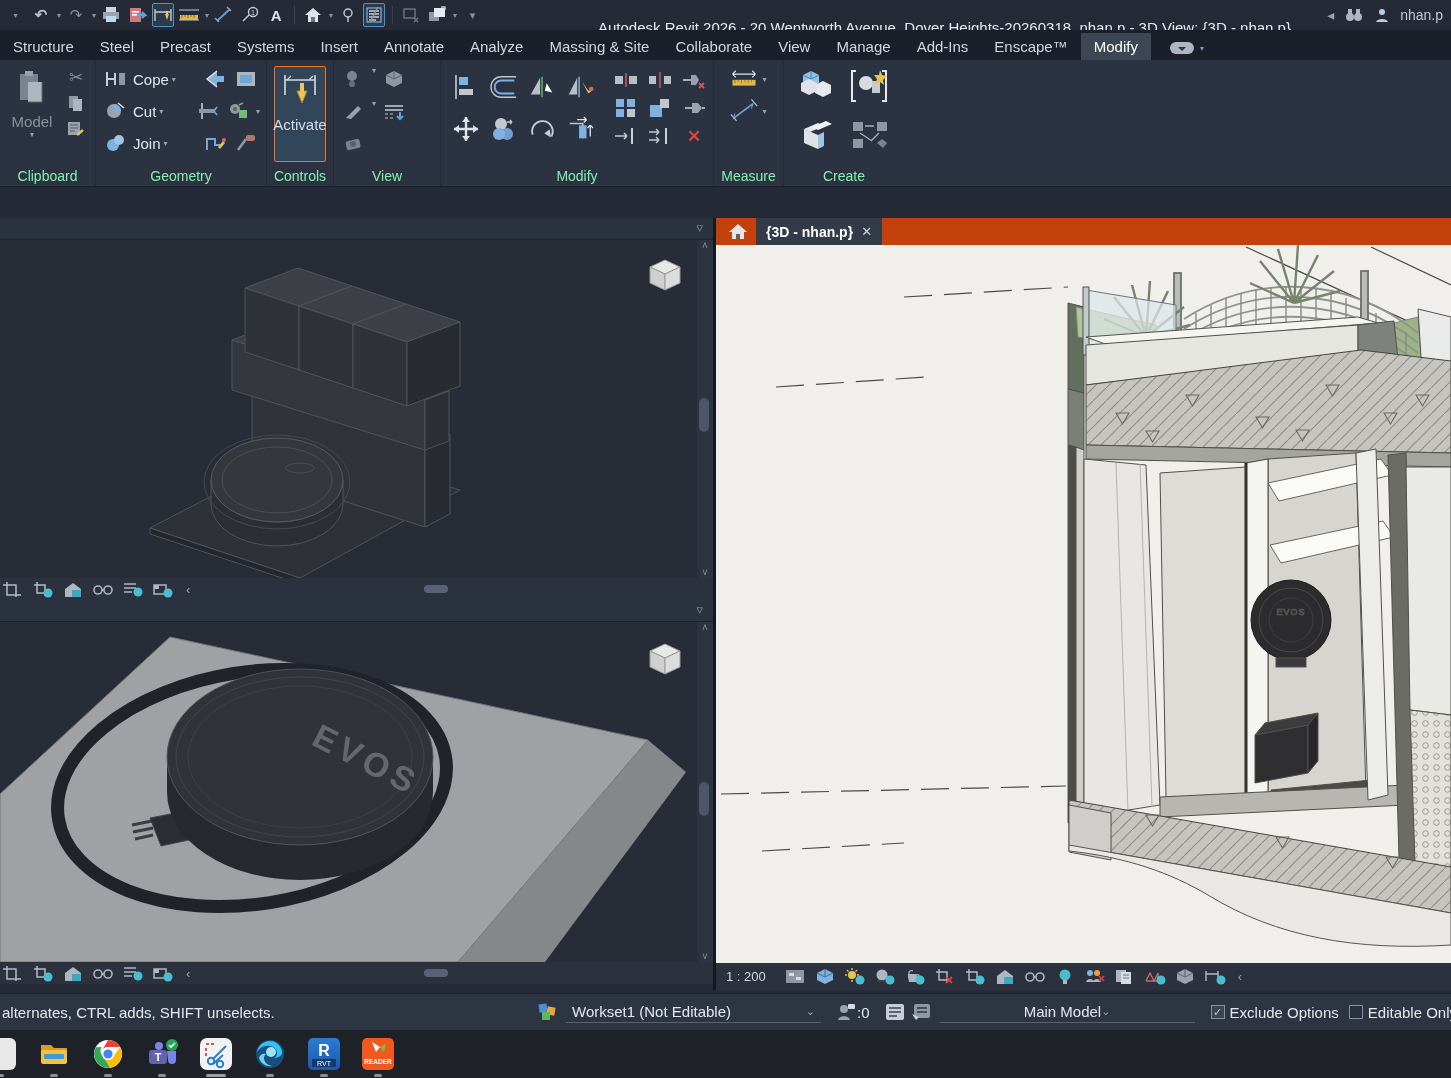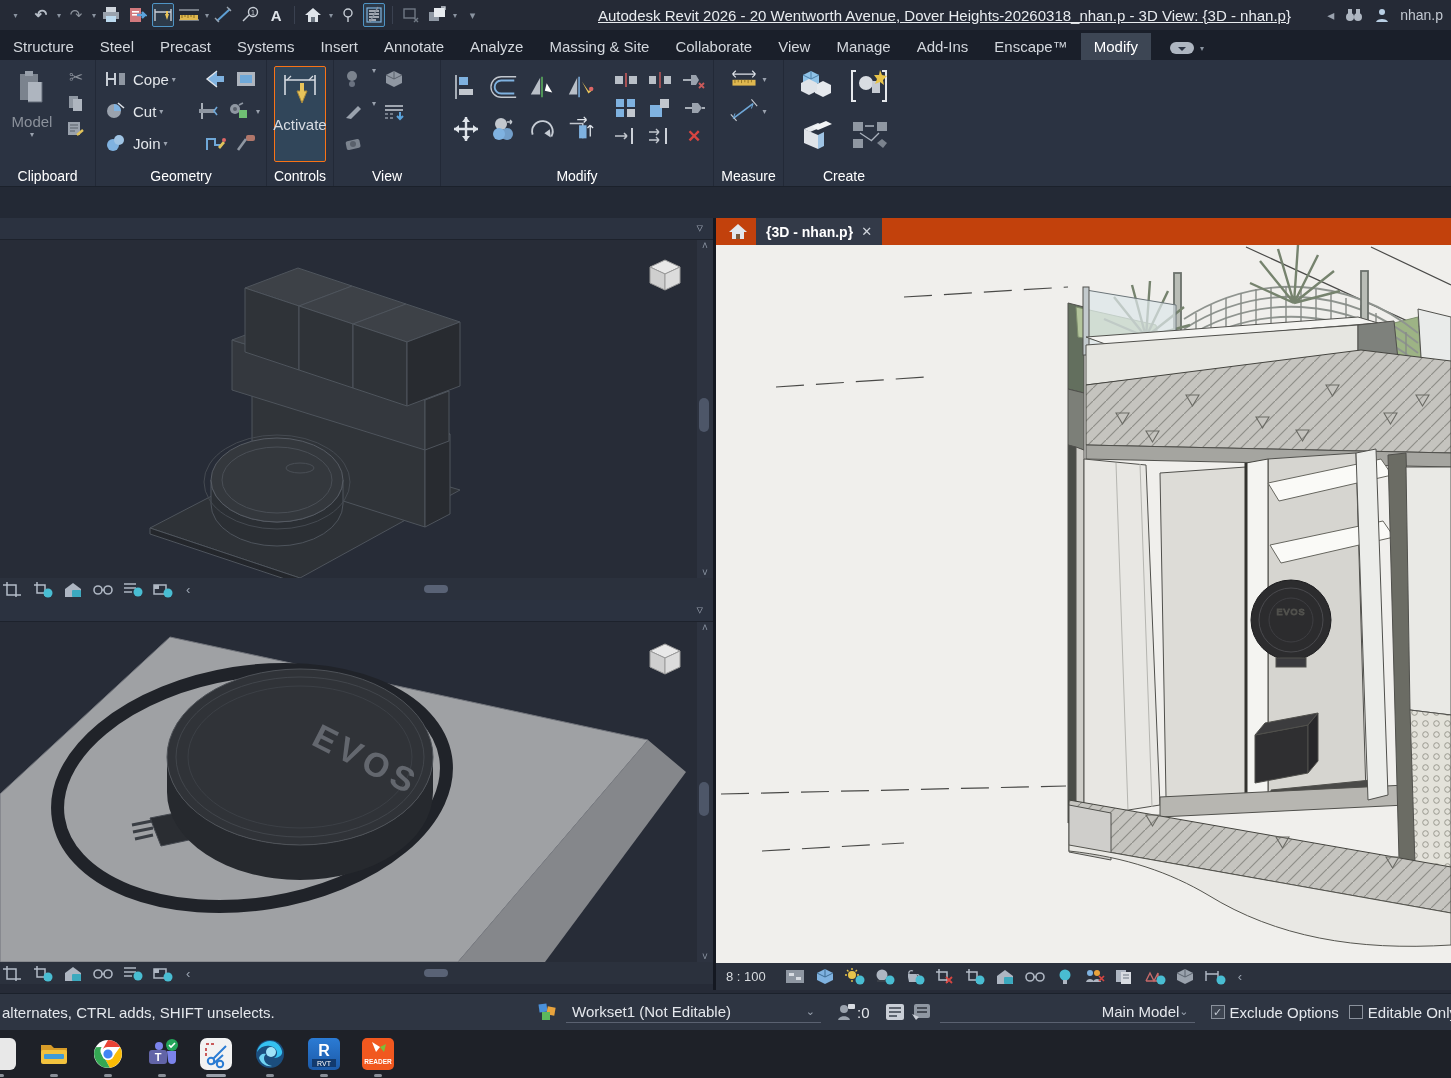--- a/index.html
+++ b/index.html
@@ -6,31 +6,31 @@
   *{box-sizing:border-box;font-family:"Liberation Sans",sans-serif;}
   #app{position:relative;width:1451px;height:1078px;background:#262b37;overflow:hidden;color:#d8dce2;}
   .abs{position:absolute;}
   
   .titlebar{left:0;top:0;width:1451px;height:30px;background:#252a36;display:flex;align-items:center;font-size:15px;}
   .qat{display:flex;align-items:center;gap:4px;padding-left:4px;height:100%;}
   .qbtn{display:flex;align-items:center;justify-content:center;min-width:22px;height:24px;color:#aab2bd;font-size:15px;border-radius:2px;}
   .qbtn.on{border:1px solid #4f94c4;background:#2d3a49;}
   .qsep{width:1px;height:18px;background:#3a4150;margin:0 3px;}
   .qcaret{font-size:8px;color:#8a93a0;margin-left:1px;}
-  .title-text{position:absolute;left:598px;top:0;height:30px;display:flex;align-items:center;color:#e8ebef;font-size:15px;white-space:nowrap;text-decoration:underline;}
+  .title-text{position:absolute;left:598px;top:12px;height:30px;display:flex;align-items:center;color:#e8ebef;font-size:15px;white-space:nowrap;}
   .tb-right{position:absolute;right:8px;top:0;height:30px;display:flex;align-items:center;gap:10px;color:#c2c8d1;font-size:14px;}
   
   .tabrow{left:0;top:30px;width:1451px;height:30px;background:#1a1f2a;display:flex;align-items:flex-end;}
   .rtab{padding:5px 13px;font-size:15px;color:#d3d7dd;white-space:nowrap;}
   .rtab.active{background:#3d4654;color:#fff;}
   .rtab-extra{display:flex;align-items:center;gap:4px;margin-left:18px;padding-bottom:5px;color:#aab2bd;}
   
   .ribbon{left:0;top:60px;width:1451px;height:126px;background:#2b3342;display:flex;}
   .rpanel{position:relative;height:126px;border-right:1px solid #222937;display:flex;flex-direction:column;}
-  .rpanel .plabel{position:absolute;bottom:2px;left:0;right:0;text-align:center;font-size:14px;color:#ffffff;margin-top:24px;}
+  .rpanel .plabel{position:absolute;bottom:2px;left:0;right:0;text-align:center;font-size:14px;color:#86efac;margin-top:24px;}
   .pbody{flex:1;display:flex;padding:6px 6px 24px 6px;gap:6px;}
   .bigbtn{display:flex;flex-direction:column;align-items:center;justify-content:flex-start;width:52px;padding-top:4px;border-radius:2px;}
   .bigbtn .blabel{font-size:15px;margin-top:3px;}
   .bigbtn.hl{border:1px solid #f97316;background:#31465a;}
   .dis{color:#8b919b;}
   .ic{width:28px;height:26px;display:flex;align-items:center;justify-content:center;}
   .mini{width:24px;height:22px;display:flex;align-items:center;justify-content:center;}
   .gbrow{display:flex;align-items:center;gap:3px;height:30px;}
   .gbl{font-size:15px;color:#e3e6ea;}
   .caret{font-size:8px;color:#9aa2ae;}
@@ -801,21 +801,21 @@
       <polygon points="353,555 735,622 735,668 353,600" fill="url(#h1)" stroke="#44443f"></polygon>
       <g stroke="#6a6a64" fill="none" stroke-width="1.1">
           <path d="M430 570 h13 l-6.5 11 z M560 592 h13 l-6.5 11 z M670 612 h13 l-6.5 11 z"></path>
         </g>
       <polygon points="353,560 395,568 395,615 353,607" fill="#cfcecb"></polygon>
       <path d="M353,600 L735,668 L735,700 C640,706 560,692 492,650 C455,628 410,612 353,606 Z" fill="#e9e8e4" stroke="#55554f"></path>
     </g>
   </svg>
 
   <div class="abs ctrlbar" style="left:716px;top:963px;width:735px;height:27px;">
-    <span class="scaletxt">8 : 100</span>
+    <span class="scaletxt">1 : 200</span>
     <svg class="vci" viewBox="0 0 22 17">
         <rect x="2" y="2" width="18" height="13" fill="#8f97a2"></rect>
         <rect x="5" y="5" width="5" height="3" fill="#d8dce2"></rect>
         <rect x="12" y="9" width="5" height="3" fill="#d8dce2"></rect>
       </svg>
     <svg class="vci" viewBox="0 0 22 17">
         <path d="M11 1l8 4v7l-8 4-8-4V5z" fill="#7fb2e0"></path>
         <path d="M11 1v8l8-4M11 9L3 5" stroke="#3d6c94" fill="none"></path>
       </svg>
     <svg class="vci" viewBox="0 0 22 17">
@@ -902,21 +902,21 @@
     </span>
     <svg width="22" height="20" viewBox="0 0 22 20" style="margin-right:4px;">
         <rect x="2" y="2" width="18" height="16" rx="2" fill="#c9ced6"></rect>
         <path d="M5 6h12M5 10h12M5 14h8" stroke="#3a414c" stroke-width="1.6"></path>
       </svg>
     <svg width="22" height="20" viewBox="0 0 22 20" style="margin-right:8px;">
         <rect x="4" y="2" width="16" height="14" rx="2" fill="#8f97a2"></rect>
         <path d="M7 6h10M7 10h10" stroke="#2e333c" stroke-width="1.6"></path>
         <path d="M2 12l4 6 3-3" fill="#c9ced6"></path>
       </svg>
-    <span class="combo" style="width:255px;justify-content:flex-end;">
+    <span class="combo" style="width:255px;justify-content:center;">
       <span>Main Model</span>
       <span style="font-size:11px;color:#9aa3b0;">⌄</span>
     </span>
     <span style="display:flex;align-items:center;margin:0 10px 0 16px;white-space:nowrap;">
       <span class="cbx ck">✓</span>
         <span>Exclude Options</span>
     </span>
     <span style="display:flex;align-items:center;white-space:nowrap;margin-right:-6px;">
       <span class="cbx"></span>
         <span>Editable Only</span>

